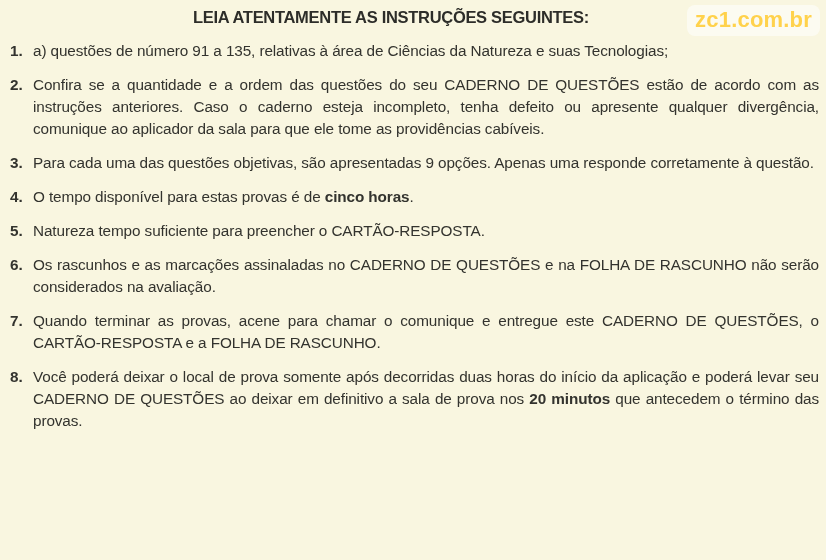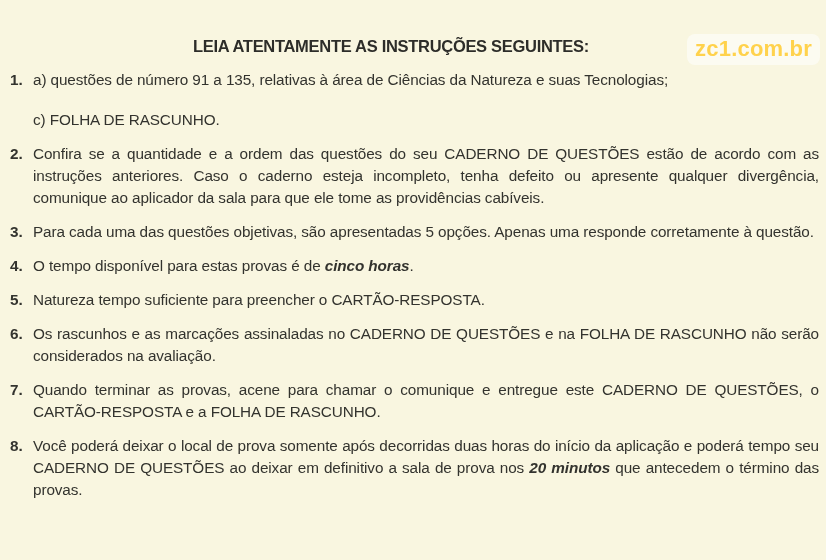--- a/index.html
+++ b/index.html
@@ -7,21 +7,21 @@
     width:826px; height:560px;
     background:#f9f6e0;
     color:#33332e;
     font-family:"Liberation Sans", sans-serif;
     position:relative;
     box-sizing:border-box;
     padding:7px 6px 4px 10px;
     overflow:hidden;
     letter-spacing:-0.1px;
   }
-  .header { position:relative; height:20px; margin-bottom:13px;margin-top:29px; }
+  .header { position:relative; height:20px; margin-bottom:13px; }
   .title {
     text-align:center;
     font-weight:bold;
     font-size:16.5px;
     line-height:20px;
     color:#2d2d29;
     padding-right:48px;
     letter-spacing:-0.3px;
   }
   .watermark {
@@ -46,48 +46,47 @@
     flex:0 0 23px;
     font-weight:bold;
   }
   .item .body {
     flex:1;
     text-align:justify;
     padding-right:1px;
   }
   .item .body p { margin:0; }
   .item .body p + p { margin-top:18px; }
-  .item .body b { font-weight:bold;font-style:italic; }
+  .item .body b { font-weight:bold; }
 </style>
 </head>
 <body>
 
 <div class="page">
   <div class="header">
     <div class="title">LEIA ATENTAMENTE AS INSTRUÇÕES SEGUINTES:</div>
     <div class="watermark">zc1.com.br</div>
   </div>
   <div class="instructions" id="instructions">
       <div class="item">
         <div class="num">1.</div>
         <div class="body">
           <p><span>a) questões de número 91 a 135, relativas à área de Ciências da Natureza e suas Tecnologias;</span></p>
-          <p><span>c) FOLHA DE RASCUNHO.</span></p>
         </div>
       </div>
       <div class="item">
         <div class="num">2.</div>
         <div class="body">
           <p><span>Confira se a quantidade e a ordem das questões do seu CADERNO DE QUESTÕES estão de acordo com as instruções anteriores. Caso o caderno esteja incompleto, tenha defeito ou apresente qualquer divergência, comunique ao aplicador da sala para que ele tome as providências cabíveis.</span></p>
         </div>
       </div>
       <div class="item">
         <div class="num">3.</div>
         <div class="body">
-          <p><span>Para cada uma das questões objetivas, são apresentadas 5 opções. Apenas uma responde corretamente à questão.</span></p>
+          <p><span>Para cada uma das questões objetivas, são apresentadas 9 opções. Apenas uma responde corretamente à questão.</span></p>
         </div>
       </div>
       <div class="item">
         <div class="num">4.</div>
         <div class="body">
           <p><span>O tempo disponível para estas provas é de </span><b>cinco horas</b><span>.</span></p>
         </div>
       </div>
       <div class="item">
         <div class="num">5.</div>
@@ -103,17 +102,17 @@
       </div>
       <div class="item">
         <div class="num">7.</div>
         <div class="body">
           <p><span>Quando terminar as provas, acene para chamar o comunique e entregue este CADERNO DE QUESTÕES, o CARTÃO-RESPOSTA e a FOLHA DE RASCUNHO.</span></p>
         </div>
       </div>
       <div class="item">
         <div class="num">8.</div>
         <div class="body">
-          <p><span>Você poderá deixar o local de prova somente após decorridas duas horas do início da aplicação e poderá tempo seu CADERNO DE QUESTÕES ao deixar em definitivo a sala de prova nos </span><b>20 minutos</b><span> que antecedem o término das provas.</span></p>
+          <p><span>Você poderá deixar o local de prova somente após decorridas duas horas do início da aplicação e poderá levar seu CADERNO DE QUESTÕES ao deixar em definitivo a sala de prova nos </span><b>20 minutos</b><span> que antecedem o término das provas.</span></p>
         </div>
       </div>
     </div>
 </div>
 
 </body></html>

